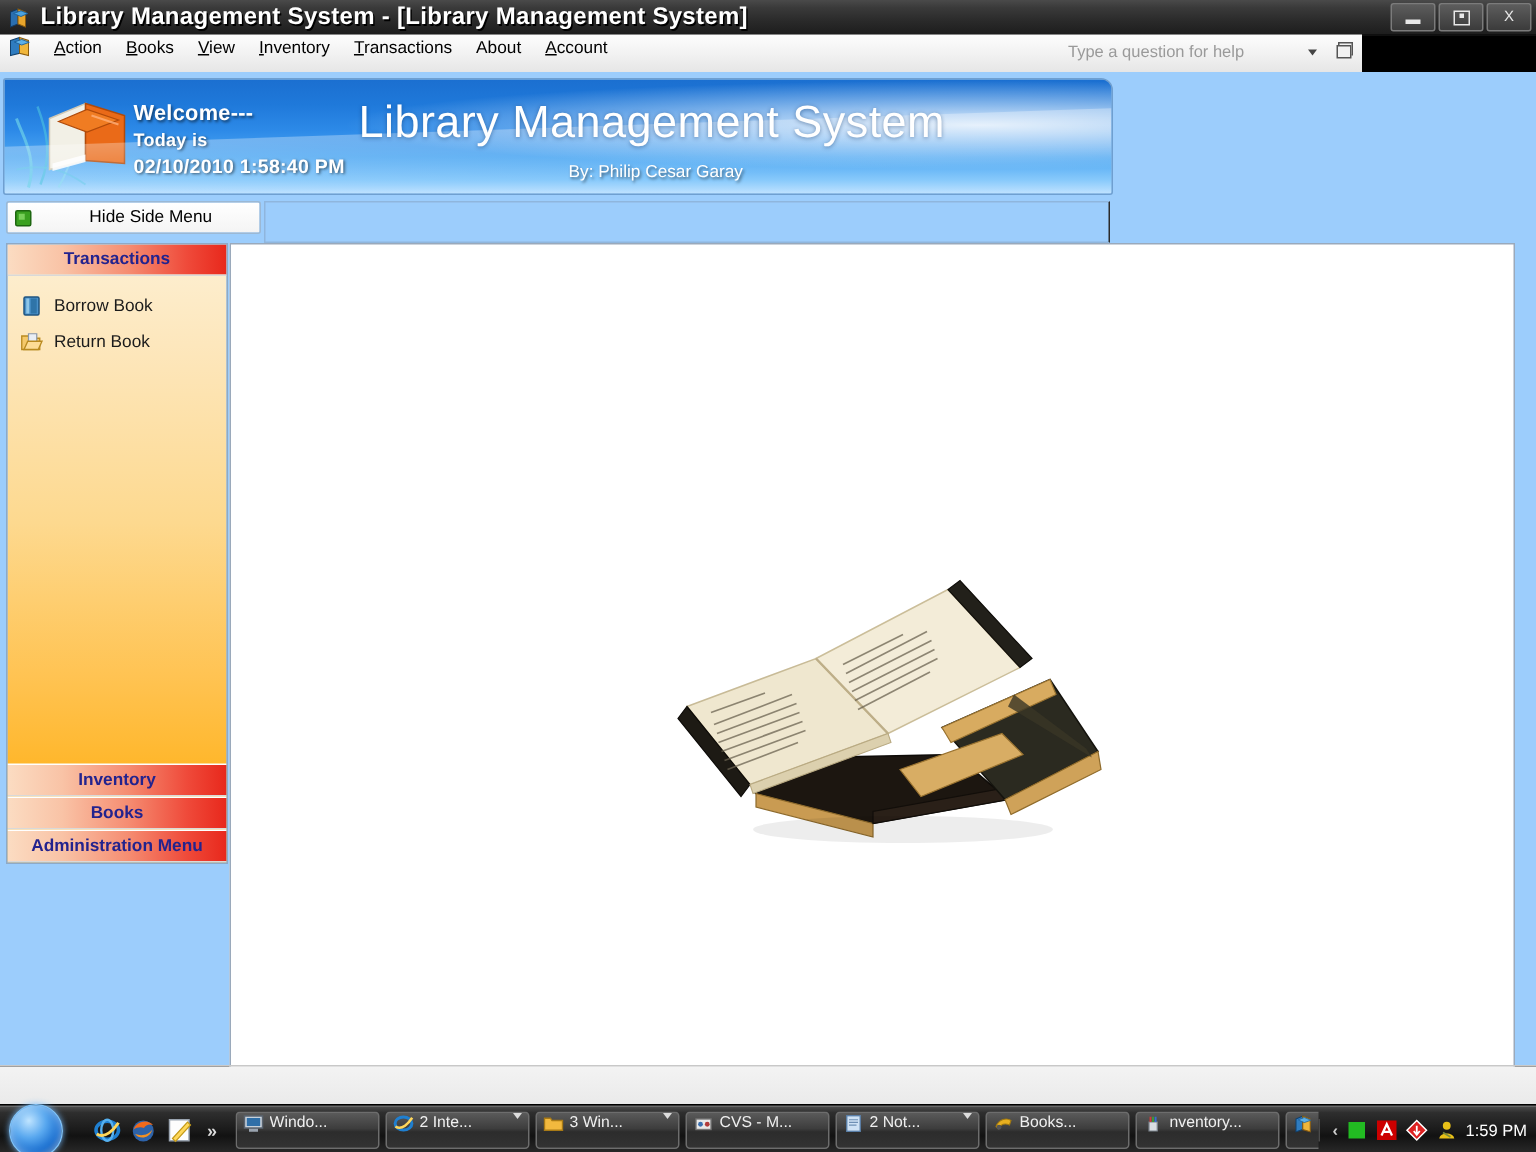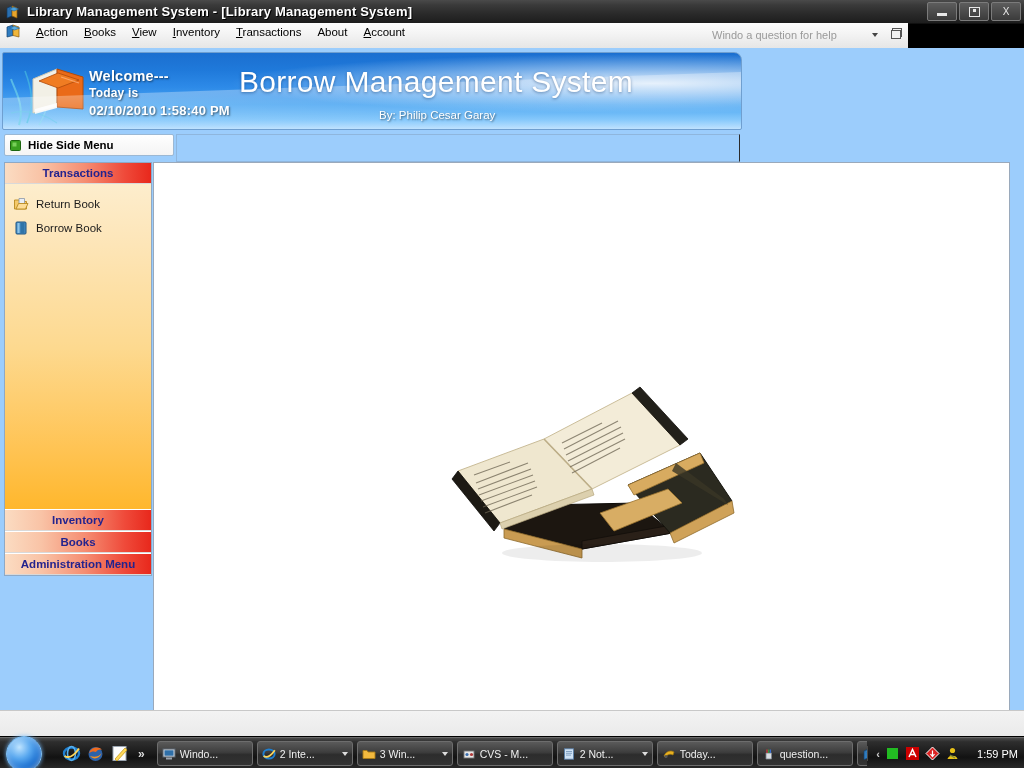--- a/index.html
+++ b/index.html
@@ -13,21 +13,21 @@
 
   
   .titlebar{
     position:absolute;left:0;top:0;width:1024px;height:23px;
     background:linear-gradient(to bottom,#4a4a4a 0%,#3a3a3a 22%,#2a2a2a 60%,#1d1d1d 100%);
     border-bottom:1px solid #101010;
     display:flex;align-items:center;
   }
   .tb-icon{width:16px;height:16px;margin-left:5px;margin-right:6px;position:relative;flex:0 0 auto;}
   .tb-title{
-    color:#ffffff;font-size:13px;font-weight:bold;letter-spacing:.2px;
+    color:#ffffff;font-size:16px;font-weight:bold;letter-spacing:.2px;
     text-shadow:1px 1px 0 #000;white-space:nowrap;
   }
   .tb-btns{position:absolute;right:3px;top:2px;display:flex;gap:2px;}
   .tb-btn{
     width:28px;height:17px;
     background:linear-gradient(to bottom,#5d5d5d,#3b3b3b);
     border:1px solid #7b7b7b;border-radius:2px;
     display:flex;align-items:center;justify-content:center;
     color:#e8e8e8;font-size:10px;font-family:"Liberation Sans",sans-serif;
   }
@@ -102,21 +102,21 @@
   }
 
   
   .hide-btn{
     position:absolute;left:4px;top:86px;width:168px;height:20px;
     background:linear-gradient(to bottom,#ffffff,#f4f4f4);
     border:1px solid #9bb8d4;border-radius:2px;
     display:flex;align-items:center;cursor:default;
   }
   .hide-btn .gicon{width:13px;height:13px;margin:0 6px 0 4px;position:relative;flex:0 0 auto;}
-  .hide-btn span.lbl{font-size:11.5px;font-weight:bold;color:#000;flex:1;text-align:left;}
+  .hide-btn span.lbl{font-size:11.5px;font-weight:normal;color:#000;flex:1;text-align:center;}
   .strip{
     position:absolute;left:176px;top:86px;width:562px;height:26px;
     background:#9ccdfc;border:1px solid #8fb6dd;border-right:1px solid #2b2b2b;
   }
 
   
   .sidebar{
     position:absolute;left:4px;top:114px;width:146px;height:412px;
     border:1px solid #8ea9c6;
     background:linear-gradient(to bottom,#fdf0d4 0%,#fde6ba 18%,#fdd98f 45%,#ffc košile 60%,#ffb21c 88%,#ffad10 100%);
@@ -172,32 +172,32 @@
     border:1px solid #7fc0f5;
   }
   .ql{display:flex;align-items:center;gap:5px;margin-left:6px;flex:0 0 auto;}
   .ql .qi{width:19px;height:19px;position:relative;}
   .ql .chev{color:#dcdcdc;font-size:12px;font-weight:bold;margin:0 4px;}
   .tasks{display:flex;align-items:center;gap:4px;margin-left:8px;flex:1 1 auto;overflow:hidden;}
   .task{
     height:23px;min-width:86px;max-width:92px;
     background:linear-gradient(to bottom,#5a5a5a 0%,#3d3d3d 45%,#2c2c2c 55%,#333 100%);
     border:1px solid #6d6d6d;border-radius:3px;
-    display:flex;align-items:center;padding:0 4px;gap:4px;cursor:default;flex:0 0 auto;
+    display:flex;align-items:flex-start;padding:0 4px;gap:4px;cursor:default;flex:0 0 auto;
   }
   .task .ti{width:14px;height:14px;position:relative;flex:0 0 auto;}
   .task .tl{color:#f0f0f0;font-size:10.5px;white-space:nowrap;overflow:hidden;text-overflow:clip;flex:1;}
   .task .tcaret{width:0;height:0;border-left:3px solid transparent;border-right:3px solid transparent;border-top:4px solid #ddd;flex:0 0 auto;}
   .tray{
     display:flex;align-items:center;gap:5px;margin-left:auto;margin-right:6px;
     padding-left:8px;border-left:1px solid #4a4a4a;flex:0 0 auto;
   }
   .tray .tchev{color:#cfcfcf;font-size:11px;font-weight:bold;}
   .tray .tri{width:15px;height:15px;position:relative;}
-  .clock{color:#ffffff;font-size:11px;margin-left:12px;white-space:nowrap;}
+  .clock{color:#ffffff;font-size:11px;margin-left:0;white-space:nowrap;}
 
   
   .icn{position:absolute;left:0;top:0;width:100%;height:100%;}
 </style>
 </head>
 <body>
 
 <div class="screen">
 
   <div class="titlebar">
@@ -234,21 +234,21 @@
     </div>
     <div class="menu-item"><u>A</u>ction</div>
     <div class="menu-item"><u>B</u>ooks</div>
     <div class="menu-item"><u>V</u>iew</div>
     <div class="menu-item"><u>I</u>nventory</div>
     <div class="menu-item"><u>T</u>ransactions</div>
     <div class="menu-item">About</div>
     <div class="menu-item"><u>A</u>ccount</div>
 
     <div class="help-box">
-      <span>Windo a question for help</span>
+      <span>Type a question for help</span>
       <span class="help-caret"></span>
     </div>
     <div class="restore-small">
         <b></b>
         <i></i>
       </div>
   </div>
 
   <div class="client">
 
@@ -264,57 +264,57 @@
         <path d="M30 4 L56 12 L56 44 L30 42 Z" fill="#ea6a18" stroke="#b04a0a" stroke-width="1"></path>
         <path d="M12 16 L31 8 L52 15 L31 23 Z" fill="#f07c22" stroke="#b04a0a" stroke-width=".8"></path>
         <path d="M8 44 L30 38 L30 43 L8 49 Z" fill="#ffffff" opacity=".85"></path>
         <path d="M34 12 L52 18" stroke="#ffb07a" stroke-width="1.3" opacity=".8"></path>
       </svg>
       <div class="welcome">
         <div>Welcome---</div>
         <div class="today">Today is</div>
         <div class="datetime">02/10/2010 1:58:40 PM</div>
       </div>
-      <div class="banner-title">Borrow Management System</div>
+      <div class="banner-title">Library Management System</div>
       <div class="banner-by">By: Philip Cesar Garay</div>
     </div>
 
     <div class="hide-btn">
       <span class="gicon">
         <svg class="icn" viewBox="0 0 13 13">
           <rect x="1.5" y="1.5" width="10" height="10" fill="#3aa020" stroke="#1d6610" stroke-width="1" rx="1"></rect>
           <rect x="3.5" y="3.5" width="4" height="4" fill="#7fd45f" opacity=".9"></rect>
         </svg>
       </span>
       <span class="lbl">Hide Side Menu</span>
     </div>
     <div class="strip"></div>
 
     <div class="sidebar">
       <div class="sec-head">Transactions</div>
       <div class="sec-body">
         <div class="side-item">
           <span class="ic">
             <svg class="icn" viewBox="0 0 16 16">
-              <path d="M1.5 4 L6 4 L7 5.5 L13.5 5.5 L13.5 13 L1.5 13 Z" fill="#f5c96a" stroke="#b98a20" stroke-width=".9"></path>
-              <path d="M6 2.5 L11.5 2.5 L11.5 8 L6 8 Z" fill="#e9eef5" stroke="#8a97a8" stroke-width=".8"></path>
-              <path d="M3 13 L5.5 7.5 L15 7.5 L12.5 13 Z" fill="#fddc96" stroke="#b98a20" stroke-width=".9"></path>
+              <rect x="3" y="2" width="10" height="12" fill="#4a90c8" stroke="#1f5480" stroke-width="1" rx="1"></rect>
+              <rect x="4.5" y="3" width="2" height="10" fill="#8fc6e8"></rect>
+              <rect x="7.5" y="3" width="4" height="10" fill="#2f74a8"></rect>
             </svg>
           </span>
-          <span class="lbl">Return Book</span>
+          <span class="lbl">Borrow Book</span>
         </div>
         <div class="side-item">
           <span class="ic">
             <svg class="icn" viewBox="0 0 16 16">
-              <rect x="3" y="2" width="10" height="12" fill="#4a90c8" stroke="#1f5480" stroke-width="1" rx="1"></rect>
-              <rect x="4.5" y="3" width="2" height="10" fill="#8fc6e8"></rect>
-              <rect x="7.5" y="3" width="4" height="10" fill="#2f74a8"></rect>
+              <path d="M1.5 4 L6 4 L7 5.5 L13.5 5.5 L13.5 13 L1.5 13 Z" fill="#f5c96a" stroke="#b98a20" stroke-width=".9"></path>
+              <path d="M6 2.5 L11.5 2.5 L11.5 8 L6 8 Z" fill="#e9eef5" stroke="#8a97a8" stroke-width=".8"></path>
+              <path d="M3 13 L5.5 7.5 L15 7.5 L12.5 13 Z" fill="#fddc96" stroke="#b98a20" stroke-width=".9"></path>
             </svg>
           </span>
-          <span class="lbl">Borrow Book</span>
+          <span class="lbl">Return Book</span>
         </div>
       </div>
       <div class="sec-stack">
         <div class="sec-head">Inventory</div>
         <div class="sec-head">Books</div>
         <div class="sec-head">Administration Menu</div>
       </div>
     </div>
 
     <div class="content">
@@ -450,32 +450,32 @@
         <span class="tl">2 Not...</span>
         <span class="tcaret"></span>
       </div>
       <div class="task">
         <span class="ti">
           <svg class="icn" viewBox="0 0 14 14">
               <path d="M2 9 C4 4 9 3 12 5 L11 8 C8 6.5 5 7.5 3.5 10.5 Z" fill="#e8b020" stroke="#a07810" stroke-width=".7"></path>
               <circle cx="4" cy="9.5" r="1.6" fill="#555"></circle>
             </svg>
         </span>
-        <span class="tl">Today...</span>
+        <span class="tl">Books...</span>
       </div>
       <div class="task">
         <span class="ti">
           <svg class="icn" viewBox="0 0 14 14">
               <path d="M4 12 L4 6 L9.5 6 L9.5 12 Z" fill="#d9dde2" stroke="#7b838c" stroke-width=".8"></path>
               <path d="M5 6 L5 2.5" stroke="#d03a3a" stroke-width="1.3"></path>
               <path d="M6.7 6 L6.7 2.5" stroke="#3a9a3a" stroke-width="1.3"></path>
               <path d="M8.4 6 L8.4 2.5" stroke="#3a6fd0" stroke-width="1.3"></path>
             </svg>
         </span>
-        <span class="tl">question...</span>
+        <span class="tl">nventory...</span>
       </div>
       <div class="task">
         <span class="ti">
           <svg class="icn" viewBox="0 0 14 14">
               <path d="M2 4 L6.5 2 L6.5 11 L2 12.5 Z" fill="#2f7cc0" stroke="#11416e" stroke-width=".7"></path>
               <path d="M6.5 2 L11.5 4 L11.5 12.5 L6.5 11 Z" fill="#f0b63b" stroke="#8a5c10" stroke-width=".7"></path>
               <path d="M3.5 4.6 L7.5 3 L12 4.8 L7.5 6.4 Z" fill="#5cb0e8" stroke="#1b5f9b" stroke-width=".5"></path>
             </svg>
         </span>
 

